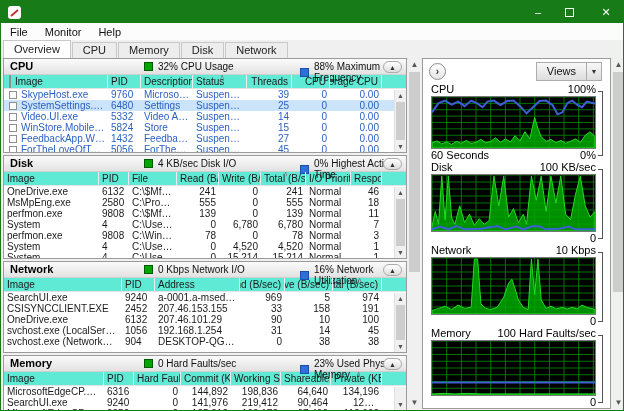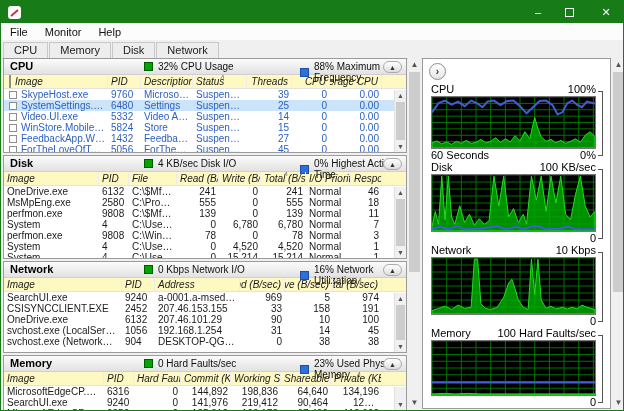--- a/index.html
+++ b/index.html
@@ -30,21 +30,21 @@
   .sec-header { position:relative; height:16px; background:linear-gradient(#FBFBFB,#E2E2E2); border-bottom:1px solid #CFCFCF; }
   .sec-title { position:absolute; left:6px; top:1px; font-weight:bold; font-size:11px; color:#000; }
   .legend { position:absolute; top:2px; display:flex; align-items:center; font-size:10px; color:#111; }
   .legend.g { left:140px; } .legend.b { left:296px; }
   .sq { width:9px; height:9px; margin-right:5px; flex:none; }
   .sq.green { background:#00A600; border:1px solid #005A00; }
   .sq.blue  { background:#2E6FD8; border:1px solid #1A4FA8; }
   .collapse-btn { position:absolute; right:4px; top:2px; width:19px; height:12px; border:1px solid #ABABAB; border-radius:6px; background:linear-gradient(#fff,#DDD); display:flex; align-items:center; justify-content:center; font-size:7px; color:#333; }
 
   
-  .thead { display:grid; height:14px; border-bottom:1px solid #E3E3E3; background:#fef9c3;font-style:italic; }
+  .thead { display:grid; height:14px; border-bottom:1px solid #E3E3E3; background:#5eead4; }
   .thead .cell { font-size:10px; color:#1a1a1a; border-right:1px solid #EDEDED; padding:1px 3px 0 3px; white-space:nowrap; overflow:hidden; position:relative; }
   .tbody { position:relative; }
   .trow { display:grid; height:11px; align-items:center; }
   .trow .cell { font-size:10px; line-height:11px; padding:0 3px; white-space:nowrap; overflow:hidden; text-overflow:ellipsis; display:flex; align-items:center; }
   .r { justify-content:flex-end; text-align:right; }
   .thead .cell.r { text-align:right; display:flex; justify-content:flex-end; }
   .cb { width:8px; height:8px; border:1px solid #8F8F8F; background:#fff; margin:0 4px 0 2px; flex:none; }
   .sortmark { position:absolute; top:-2px; left:50%; font-size:7px; color:#777; }
   .tbl-cpu .thead, .tbl-cpu .trow { grid-template-columns:104px 33px 52px 54px 45px 38px 52px; }
   .tbl-cpu .trow .cell { color:#2B5FC0; }
@@ -90,20 +90,21 @@
     </div>
   </div>
 
   <div class="menubar">
     <span class="menu-item">File</span>
     <span class="menu-item">Monitor</span>
     <span class="menu-item">Help</span>
   </div>
 
   <div class="tabbar">
+    <div class="tab active">Overview</div>
     <div class="tab">CPU</div>
     <div class="tab">Memory</div>
     <div class="tab">Disk</div>
     <div class="tab">Network</div>
   </div>
 
   <div class="section tbl-cpu" style="top:57px; height:95px;">
     <div class="sec-header">
       <span class="sec-title">CPU</span>
       <span class="legend g">
@@ -735,20 +736,24 @@
 
   <div class="vsb" style="left:407px; top:57px; bottom:1px;">
     <div class="sb-arrow" style="position:absolute;top:0;left:0;right:0;">▲</div>
     <div class="sb-thumb" style="top:14px; height:200px;"></div>
     <div class="sb-arrow" style="position:absolute;bottom:0;left:0;right:0;">▼</div>
   </div>
 
   <div class="rpanel">
     <div class="rtoolbar">
       <div class="collapse-circle">›</div>
+      <div class="views-btn">
+        <span class="views-main">Views</span>
+        <span class="views-arrow">▼</span>
+      </div>
     </div>
 
     <div class="graph-block">
       <div class="graph-labels">
         <span>CPU</span>
         <span>100%</span>
       </div>
       <div class="graph-box" style="height:53px;">
           <svg viewBox="0 0 100 100" preserveAspectRatio="none" style="width: 100%; height: 100%; display: block;">
             <path d="M0 0V100M9 0V100M18 0V100M27 0V100M36 0V100M45 0V100M54 0V100M63 0V100M72 0V100M81 0V100M90 0V100M99 0V100M0 0H100M0 12.5H100M0 25H100M0 37.5H100M0 50H100M0 62.5H100M0 75H100M0 87.5H100M0 100H100" stroke="#007400" fill="none" vector-effect="non-scaling-stroke"></path>

